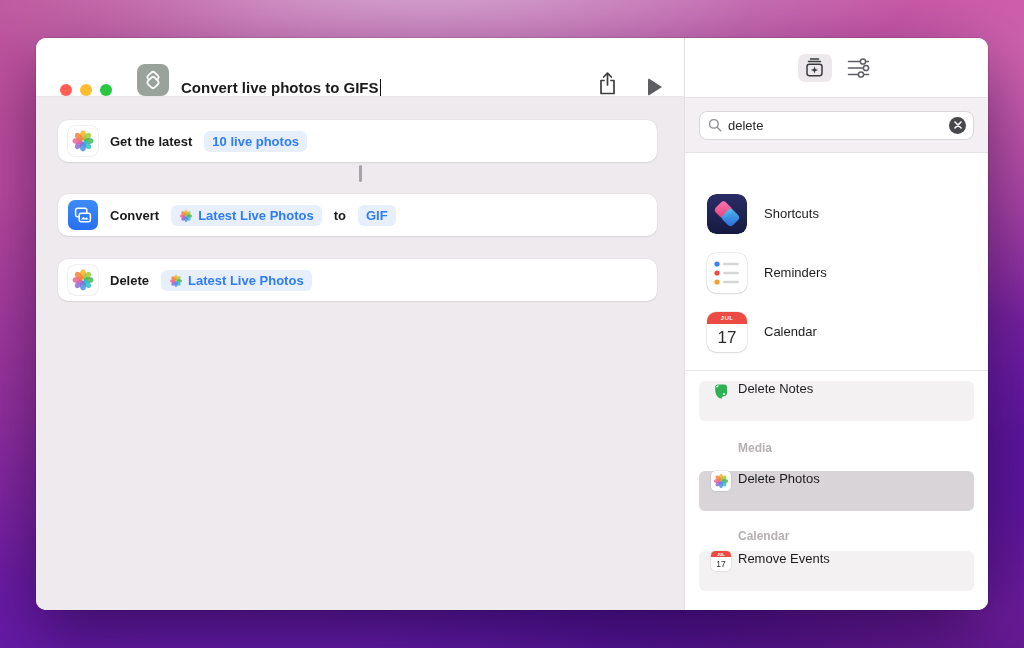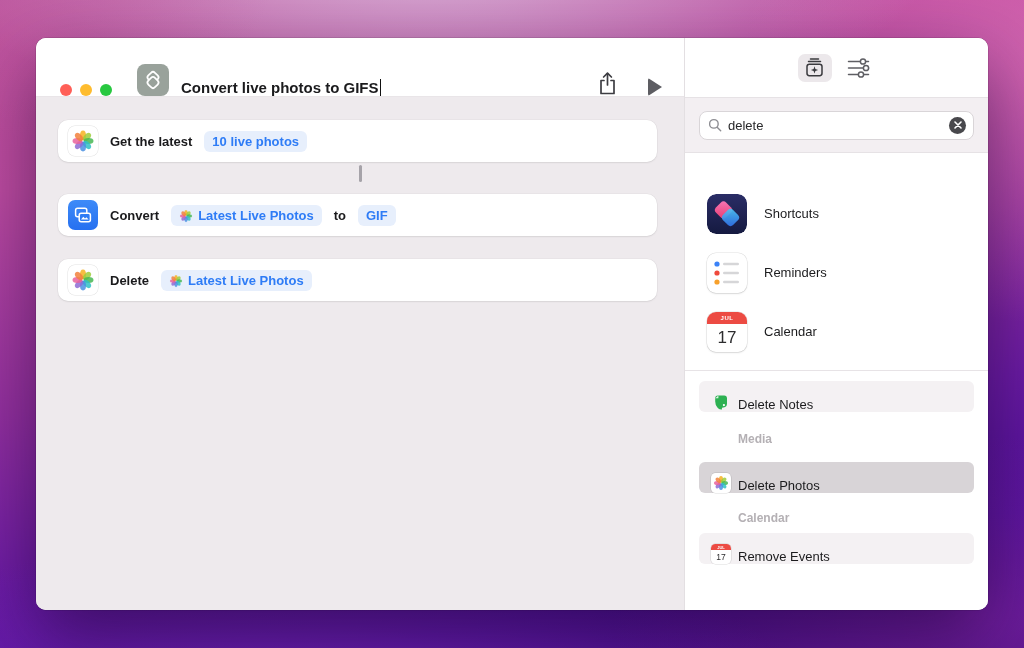--- a/index.html
+++ b/index.html
@@ -69,21 +69,21 @@
   .library-list { flex:1; padding-top:31px; overflow:hidden; }
   .app-row { height:59px; display:flex; align-items:center; gap:17px; padding-left:22px; cursor:default; }
   .app-icon { width:40px; height:40px; border-radius:9px; flex:none; position:relative; overflow:hidden; }
   .app-icon.framed { background:#fff; box-shadow:0 0 0 .5px rgba(0,0,0,.12), 0 1px 2px rgba(0,0,0,.1); }
   .app-name { font-size:13px; color:#1c1c1e; }
   .cal-head { height:12px; background:#EC4B43; color:#fff; font-size:6px; font-weight:700; letter-spacing:.5px; display:flex; align-items:center; justify-content:center; }
   .cal-day { height:28px; display:flex; align-items:center; justify-content:center; font-size:17px; font-weight:300; color:#2c2c2e; }
   .list-sep { height:1px; background:#E7E3E6; margin-top:9px; }
   .section-label { font-size:12px; font-weight:600; color:#B4B0B4; padding-left:53px; margin-top:20px; }
   .item-rows { margin:10px 14px 0; }
-  .item-row { height:31px; border-radius:6px; display:flex; align-items:flex-end; gap:7px; padding-left:12px; cursor:default; }
+  .item-row { height:40px; border-radius:6px; display:flex; align-items:flex-start; gap:7px; padding-left:12px; cursor:default; }
   .item-row.striped { background:#F4F1F3; }
   .item-row.selected { background:#D8D4D7; }
   .item-icon { width:20px; height:20px; border-radius:4.5px; flex:none; position:relative; overflow:hidden; display:flex; align-items:center; justify-content:center; }
   .item-icon.framed { background:#fff; box-shadow:0 0 0 .5px rgba(0,0,0,.14); }
   .item-icon.purple { background:#8A1FE8; }
   .item-label { font-size:13px; color:#1c1c1e; }
   .mini-cal-head { position:absolute; top:0; left:0; right:0; height:6px; background:#EC4B43; color:#fff; font-size:4px; font-weight:700; display:flex; align-items:center; justify-content:center; }
   .mini-cal-day { position:absolute; top:6px; left:0; right:0; bottom:0; display:flex; align-items:center; justify-content:center; font-size:8.5px; color:#2c2c2e; }
 </style>
 </head>

